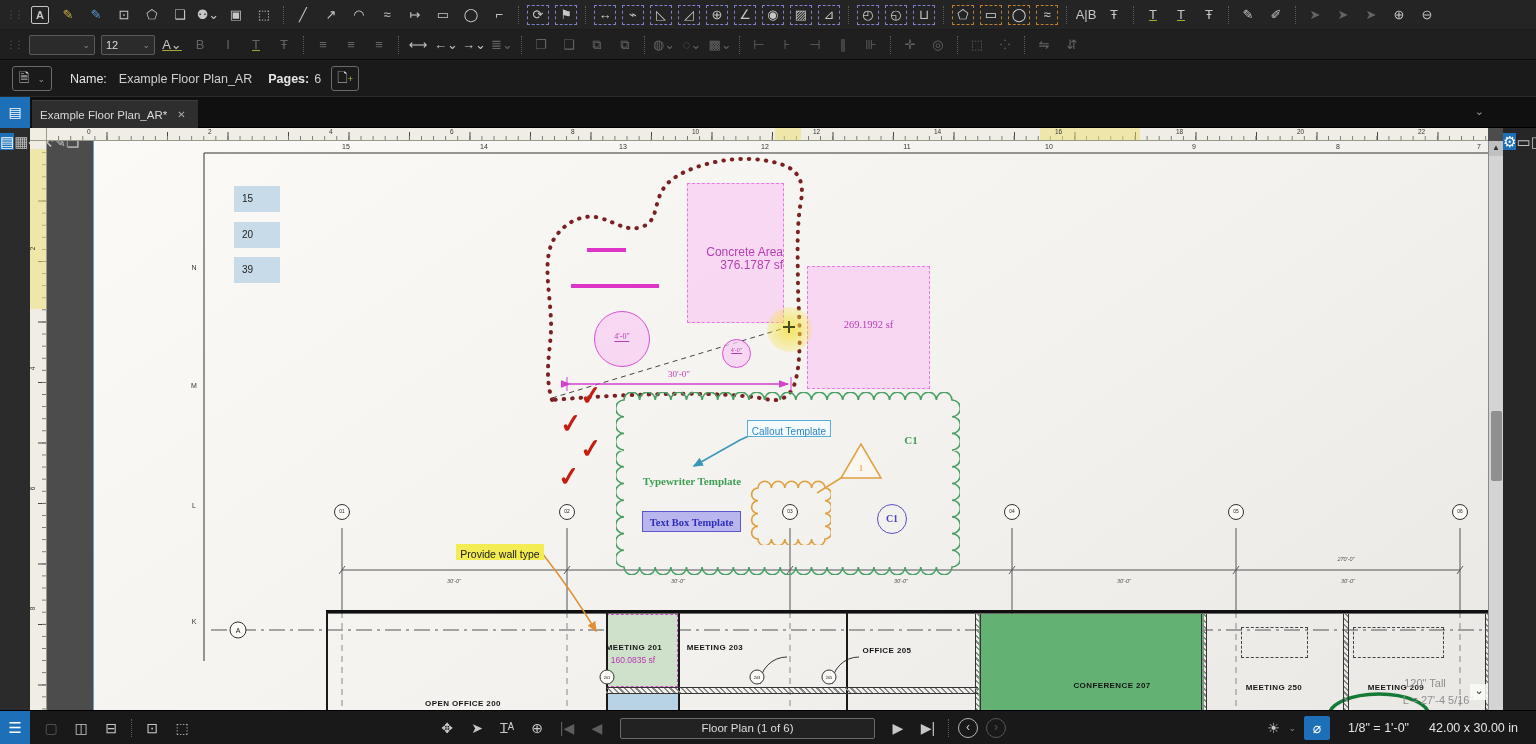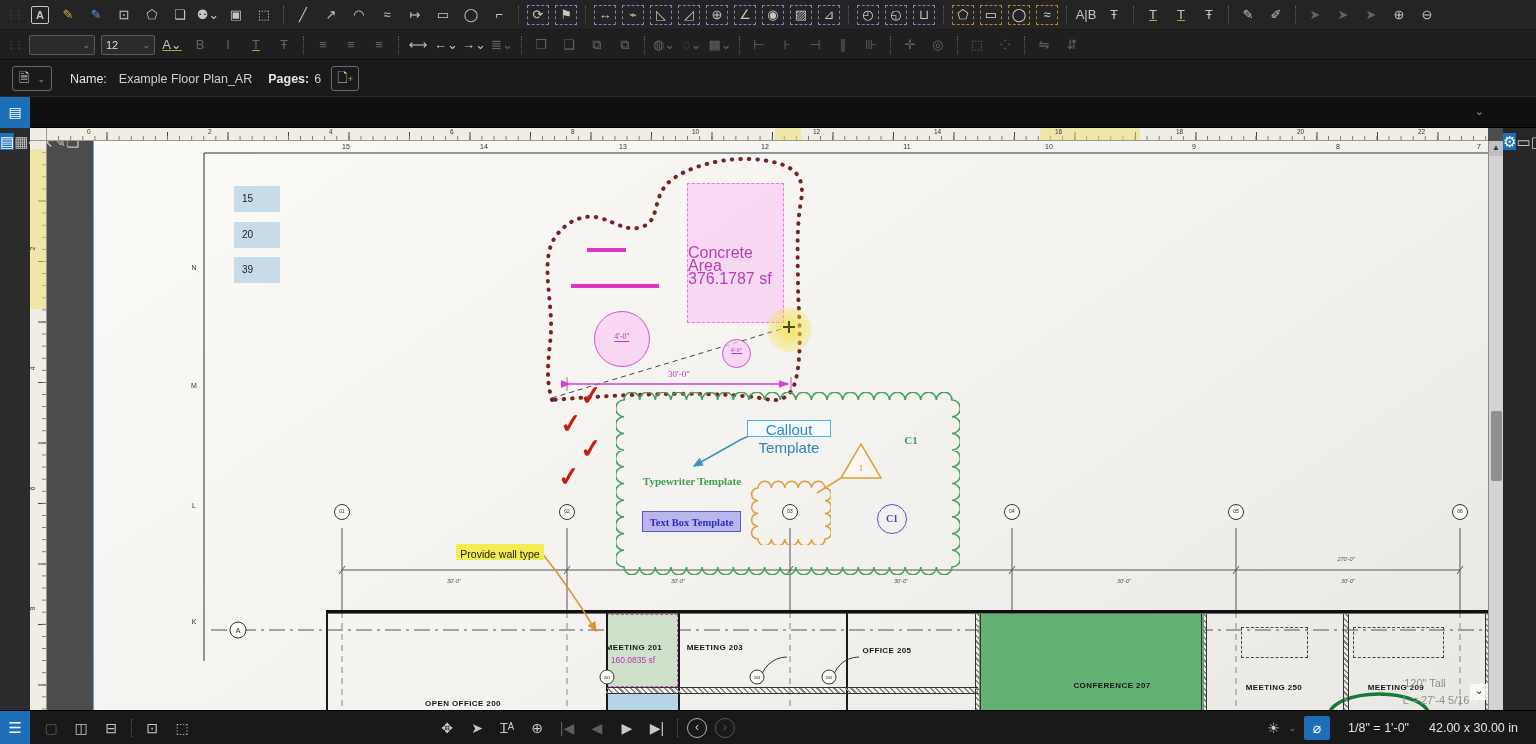--- a/index.html
+++ b/index.html
@@ -201,20 +201,24 @@
   <span style="margin-left:12px;color:#cfcfcf;">Example Floor Plan_AR</span>
   <span style="margin-left:16px;font-weight:bold;">Pages:</span>
   <span style="margin-left:5px;color:#cfcfcf;">6</span>
   <span class="ibox" style="margin-left:10px;padding:0 5px;">
       <span>🗋<span style="color:#9ec23c;font-size:9px;">+</span></span>
     </span>
 </div>
 
 <div id="tabbar">
   <div id="filetab-icon">▤</div>
+  <div id="tab-active">
+    <span>Example Floor Plan_AR*</span>
+    <span style="margin-left:10px;color:#aaa;font-size:10px;">✕</span>
+  </div>
   <span style="position:absolute;right:52px;top:8px;color:#999;font-size:11px;">⌄</span>
 </div>
 
 <div id="main">
   <div id="leftbar">
       <span style="display:block;"><span class="sbicon active">▤</span><span class="sbicon ">▦</span><span class="sbicon ">◈</span><span class="sbicon ">⚒</span><span class="sbicon ">✎</span><span class="sbicon ">❏</span></span>
     </div>
 
   <div id="hruler">
     <div class="rhl" style="left:728px;width:26px;"></div>
@@ -318,26 +322,29 @@
     <div class="hatch abs" style="left:512px;top:546px;width:372px;height:6.5px;"></div>
     
     <div class="dashtable" style="left:1147px;top:486px;width:67px;height:31px;"></div>
     <div class="dashtable" style="left:1259px;top:486px;width:91px;height:31px;"></div>
 
     
     <span class="legend" style="left: 140px; top: 45px;">15</span><span class="legend" style="left: 140px; top: 81px;">20</span><span class="legend" style="left: 140px; top: 116px;">39</span><span></span>
 
     
     <div class="abs" style="left:593px;top:42px;width:97px;height:140px;background:rgba(248,205,243,.75);border:1.6px dashed #e77ae0;">
-      <div class="serif" style="position:absolute;left:0;right:0;top:62px;text-align:left;color:#b341b3;font-size:16px;line-height:13px;">
+      <div class="serif" style="position:absolute;left:0;right:0;top:62px;text-align:right;color:#b341b3;font-size:12px;line-height:13px;">
         <div>Concrete Area</div>
         <div>376.1787 sf</div>
       </div>
     </div>
     
+    <div class="abs" style="left:713px;top:125px;width:123px;height:123px;background:rgba(248,205,243,.75);border:1.6px dashed #e77ae0;">
+      <div class="serif" style="position:absolute;left:0;right:0;top:52px;text-align:center;color:#b341b3;font-size:10.5px;">269.1992 sf</div>
+    </div>
     
     <div class="abs" style="left:493px;top:107px;width:39px;height:4px;background:#e033c8;"></div>
     <div class="abs" style="left:477px;top:143px;width:88px;height:4px;background:#e033c8;"></div>
     
     <div class="abs" style="left:500px;top:170px;width:56px;height:56px;border-radius:50%;background:rgba(248,205,243,.75);border:1.4px solid #d94fd0;">
       <span class="serif" style="position:absolute;left:50%;top:20px;transform:translateX(-50%);font-size:8px;color:#b341b3;border-bottom:1px solid #b341b3;">4'-0"</span>
     </div>
     <div class="abs" style="left:628px;top:198px;width:29px;height:29px;border-radius:50%;background:rgba(248,205,243,.75);border:1.3px solid #d94fd0;">
       <span class="serif" style="position:absolute;left:50%;top:7px;transform:translateX(-50%);font-size:6px;color:#b341b3;border-bottom:1px solid #b341b3;">4'-0"</span>
     </div>
@@ -352,21 +359,21 @@
     
     <svg class="abs" style="left:522px;top:251px;" width="344" height="183">
         <path d="M8,8 a7.809523809523809,7.809523809523809 0 0 1 15.619047619047619,0 a7.809523809523809,7.809523809523809 0 0 1 15.619047619047619,0 a7.809523809523809,7.809523809523809 0 0 1 15.619047619047619,0 a7.809523809523809,7.809523809523809 0 0 1 15.619047619047619,0 a7.809523809523809,7.809523809523809 0 0 1 15.619047619047619,0 a7.809523809523809,7.809523809523809 0 0 1 15.619047619047619,0 a7.809523809523809,7.809523809523809 0 0 1 15.619047619047619,0 a7.809523809523809,7.809523809523809 0 0 1 15.619047619047619,0 a7.809523809523809,7.809523809523809 0 0 1 15.619047619047619,0 a7.809523809523809,7.809523809523809 0 0 1 15.619047619047619,0 a7.809523809523809,7.809523809523809 0 0 1 15.619047619047619,0 a7.809523809523809,7.809523809523809 0 0 1 15.619047619047619,0 a7.809523809523809,7.809523809523809 0 0 1 15.619047619047619,0 a7.809523809523809,7.809523809523809 0 0 1 15.619047619047619,0 a7.809523809523809,7.809523809523809 0 0 1 15.619047619047619,0 a7.809523809523809,7.809523809523809 0 0 1 15.619047619047619,0 a7.809523809523809,7.809523809523809 0 0 1 15.619047619047619,0 a7.809523809523809,7.809523809523809 0 0 1 15.619047619047619,0 a7.809523809523809,7.809523809523809 0 0 1 15.619047619047619,0 a7.809523809523809,7.809523809523809 0 0 1 15.619047619047619,0 a7.809523809523809,7.809523809523809 0 0 1 15.619047619047619,0 a8.35,8.35 0 0 1 0,16.7 a8.35,8.35 0 0 1 0,16.7 a8.35,8.35 0 0 1 0,16.7 a8.35,8.35 0 0 1 0,16.7 a8.35,8.35 0 0 1 0,16.7 a8.35,8.35 0 0 1 0,16.7 a8.35,8.35 0 0 1 0,16.7 a8.35,8.35 0 0 1 0,16.7 a8.35,8.35 0 0 1 0,16.7 a8.35,8.35 0 0 1 0,16.7 a7.809523809523809,7.809523809523809 0 0 1 -15.619047619047619,0 a7.809523809523809,7.809523809523809 0 0 1 -15.619047619047619,0 a7.809523809523809,7.809523809523809 0 0 1 -15.619047619047619,0 a7.809523809523809,7.809523809523809 0 0 1 -15.619047619047619,0 a7.809523809523809,7.809523809523809 0 0 1 -15.619047619047619,0 a7.809523809523809,7.809523809523809 0 0 1 -15.619047619047619,0 a7.809523809523809,7.809523809523809 0 0 1 -15.619047619047619,0 a7.809523809523809,7.809523809523809 0 0 1 -15.619047619047619,0 a7.809523809523809,7.809523809523809 0 0 1 -15.619047619047619,0 a7.809523809523809,7.809523809523809 0 0 1 -15.619047619047619,0 a7.809523809523809,7.809523809523809 0 0 1 -15.619047619047619,0 a7.809523809523809,7.809523809523809 0 0 1 -15.619047619047619,0 a7.809523809523809,7.809523809523809 0 0 1 -15.619047619047619,0 a7.809523809523809,7.809523809523809 0 0 1 -15.619047619047619,0 a7.809523809523809,7.809523809523809 0 0 1 -15.619047619047619,0 a7.809523809523809,7.809523809523809 0 0 1 -15.619047619047619,0 a7.809523809523809,7.809523809523809 0 0 1 -15.619047619047619,0 a7.809523809523809,7.809523809523809 0 0 1 -15.619047619047619,0 a7.809523809523809,7.809523809523809 0 0 1 -15.619047619047619,0 a7.809523809523809,7.809523809523809 0 0 1 -15.619047619047619,0 a7.809523809523809,7.809523809523809 0 0 1 -15.619047619047619,0 a8.35,8.35 0 0 1 0,-16.7 a8.35,8.35 0 0 1 0,-16.7 a8.35,8.35 0 0 1 0,-16.7 a8.35,8.35 0 0 1 0,-16.7 a8.35,8.35 0 0 1 0,-16.7 a8.35,8.35 0 0 1 0,-16.7 a8.35,8.35 0 0 1 0,-16.7 a8.35,8.35 0 0 1 0,-16.7 a8.35,8.35 0 0 1 0,-16.7 a8.35,8.35 0 0 1 0,-16.7 Z" fill="none" stroke="#4aa064" stroke-width="1.6"></path>
       </svg>
     
     <svg class="abs" style="left:656px;top:339px;" width="81" height="65">
         <path d="M8,8 a6.7,6.7 0 0 1 13.4,0 a6.7,6.7 0 0 1 13.4,0 a6.7,6.7 0 0 1 13.4,0 a6.7,6.7 0 0 1 13.4,0 a6.7,6.7 0 0 1 13.4,0 a6.375,6.375 0 0 1 0,12.75 a6.375,6.375 0 0 1 0,12.75 a6.375,6.375 0 0 1 0,12.75 a6.375,6.375 0 0 1 0,12.75 a6.7,6.7 0 0 1 -13.4,0 a6.7,6.7 0 0 1 -13.4,0 a6.7,6.7 0 0 1 -13.4,0 a6.7,6.7 0 0 1 -13.4,0 a6.7,6.7 0 0 1 -13.4,0 a6.375,6.375 0 0 1 0,-12.75 a6.375,6.375 0 0 1 0,-12.75 a6.375,6.375 0 0 1 0,-12.75 a6.375,6.375 0 0 1 0,-12.75 Z" fill="none" stroke="#e0a040" stroke-width="1.6"></path>
       </svg>
     
     <div class="abs" style="left:653px;top:279px;width:84px;height:17px;background:#f4fbff;border:1.3px solid #58aed6;text-align:center;">
-      <span style="font-size:15px;color:#2e86c4;line-height:14px;">Callout Template</span>
+      <span style="font-size:10px;color:#2e86c4;line-height:14px;">Callout Template</span>
     </div>
     <span class="dlabel serif" style="left:598px;top:340px;font-size:11px;font-weight:bold;color:#3f9e53;">Typewriter Template</span>
     <div class="abs" style="left:548px;top:370px;width:99px;height:21px;background:#b9b6ee;border:1.5px solid #5d55cc;text-align:center;">
       <span class="serif" style="font-size:10.5px;font-weight:bold;color:#2d2db8;line-height:18px;">Text Box Template</span>
     </div>
     <span class="dlabel serif" style="left:817px;top:299px;font-size:11px;font-weight:bold;color:#3f9e53;">C1</span>
     <span class="dlabel serif" style="left:767px;top:327px;font-size:9px;color:#e0952e;">1</span>
     <div class="abs" style="left:783px;top:363px;width:30px;height:30px;border:1.6px solid #5a50c8;border-radius:50%;text-align:center;">
       <span class="serif" style="font-size:10px;font-weight:bold;color:#4a44bc;line-height:27px;">C1</span>
     </div>
@@ -412,20 +419,21 @@
     </div>
   <div style="position:absolute;left:432px;top:4px;display:flex;align-items:center;">
     <span style="display:flex;align-items:center;">
         <span class="bbicon ">✥</span>
         <span class="bbicon ">➤</span>
         <span class="bbicon ">Ɪᴬ</span>
         <span class="bbicon ">⊕</span>
         <span class="bbicon dim">|◀</span>
         <span class="bbicon dim">◀</span>
       </span>
+    <span id="pagenav">Floor Plan (1 of 6)</span>
     <span style="display:flex;align-items:center;">
         <span class="bbicon ">▶</span>
         <span class="bbicon ">▶|</span>
       </span>
     <span class="tsep"></span>
     <span class="circ">‹</span>
     <span class="circ dim">›</span>
   </div>
   <div id="bb-right">
     <span class="bbicon">☀</span>

